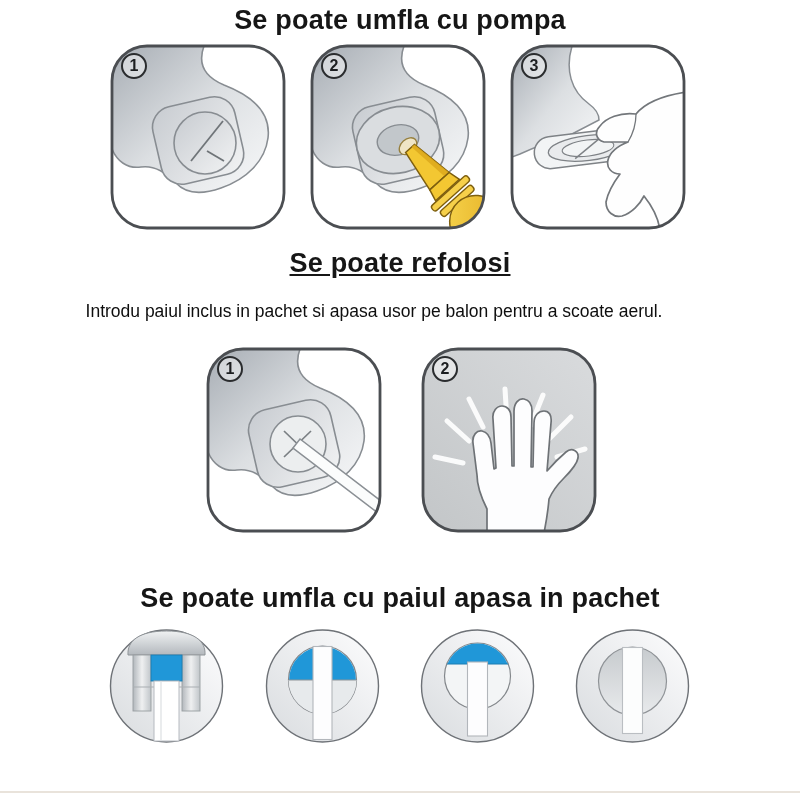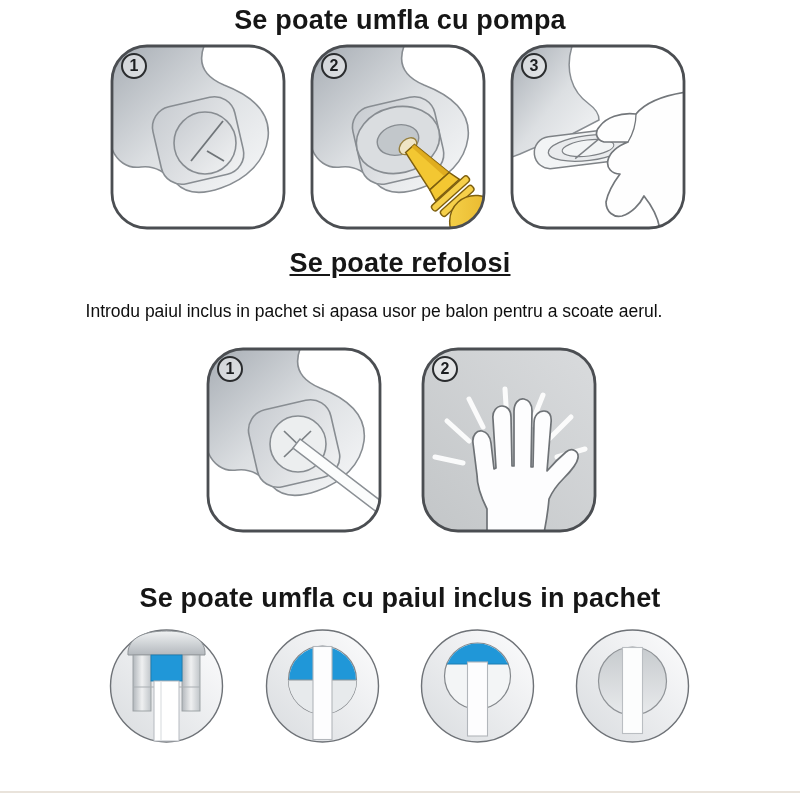--- a/index.html
+++ b/index.html
@@ -170,21 +170,21 @@
         <line x1="128" y1="92" x2="150" y2="70"></line>
         <line x1="136" y1="110" x2="164" y2="102"></line>
       </g>
       <path d="M66,186 L66,162 C60,150 56,138 56,128 L52,96 C51,88 56,83 61,84 C66,85 69,89 70,96 L73,122 L75,121 L72,72 C71,64 76,59 81,59 C86,59 90,63 90,70 L91,119 L93,119 L93,64 C93,56 98,51 103,52 C108,53 111,57 111,64 L110,120 L112,120 L113,76 C113,68 118,64 123,64 C128,64 131,68 130,76 L126,124 C132,117 139,110 145,105 C151,100 158,104 157,111 C156,117 149,125 143,131 C137,137 131,145 128,152 C127,164 125,176 123,186 Z" fill="#fdfdfe" stroke="#6e7276" stroke-width="1.7" stroke-linejoin="round"></path>
     </g>
     <rect x="2" y="2" width="172" height="182" rx="35" fill="none" stroke="#4b4e52" stroke-width="2.8"></rect>
   </svg>
   <span class="badge">2</span>
 </figure>
 
-<div class="title" id="title-straw">Se poate umfla cu paiul inclus in pachet</div>
+<div class="title" id="title-straw">Se poate umfla cu paiul apasa in pachet</div>
 
 <figure class="circle-fig" id="stage-1" style="margin:0">
   <svg viewBox="0 0 119 129">
     <circle cx="59.5" cy="62" r="56" fill="url(#gradCircle)" stroke="#6e7277" stroke-width="1.4"></circle>
     <g>
       <path d="M21,31 C20,17 32,7 59.5,7 C87,7 99,17 98,31 Z" fill="url(#gradDome)" stroke="#8e9397" stroke-width="1"></path>
       <rect x="26" y="31" width="18" height="56" fill="url(#gradWall)" stroke="#989da1" stroke-width="0.9"></rect>
       <rect x="75" y="31" width="18" height="56" fill="url(#gradWall)" stroke="#989da1" stroke-width="0.9"></rect>
       <rect x="44" y="31" width="31" height="26" fill="#2097d8" stroke="#1b7cb2" stroke-width="0.9"></rect>
       <line x1="26" y1="63" x2="93" y2="63" stroke="#a9aeb2" stroke-width="1"></line>

